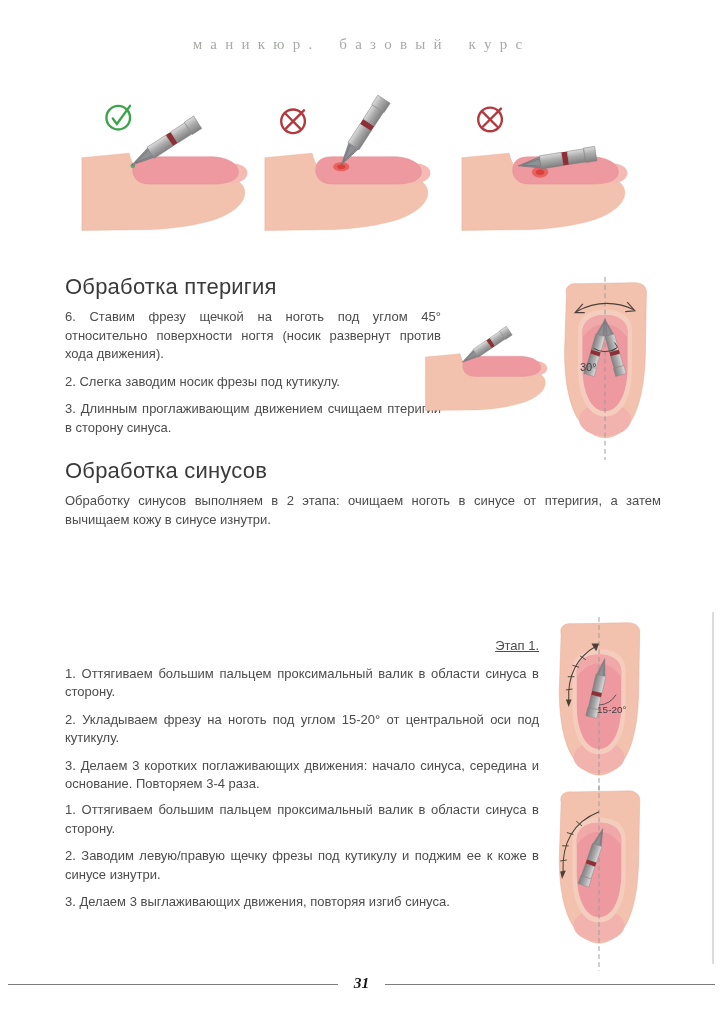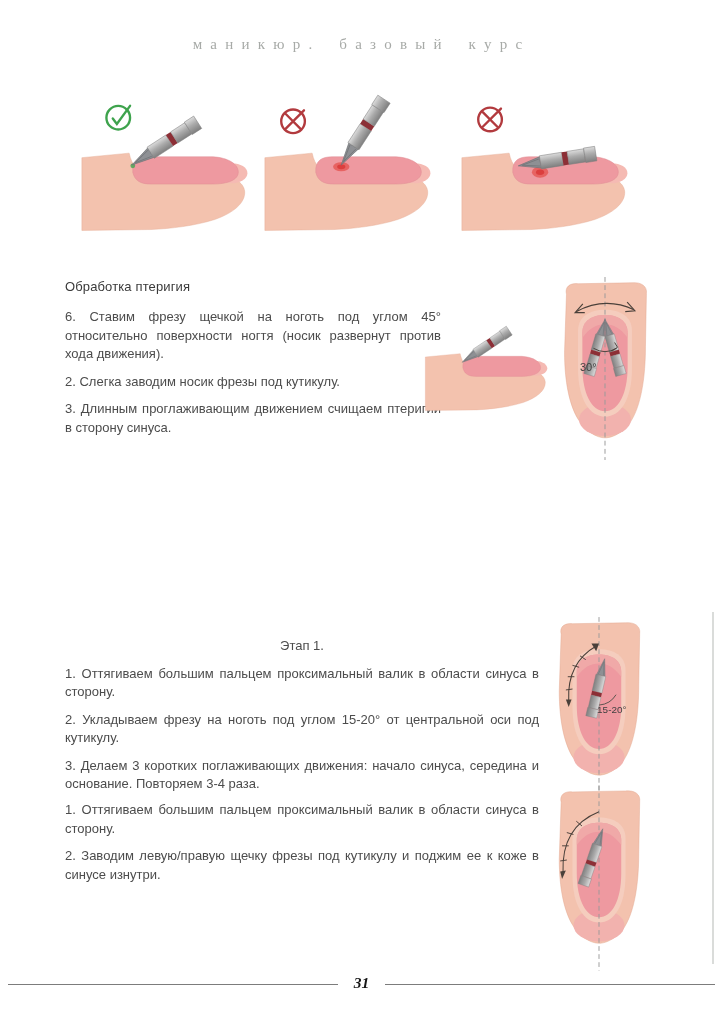--- a/index.html
+++ b/index.html
@@ -9,25 +9,25 @@
     color:var(--body-text,#4c4c4c);
   }
   .doc-header{
     position:absolute;top:36px;left:0;width:100%;text-align:center;
     font-family:"Liberation Serif","DejaVu Serif",serif;
     font-size:15px;letter-spacing:.55em;word-spacing:.45em;
     color:var(--header-gray,#a7aaa7);
   }
   .section{position:absolute;font-size:13px;line-height:18.5px;}
   .section h2{
-    font-size:13px;font-weight:400;line-height:22px;margin:0 0 10px 0;
+    font-size:22px;font-weight:400;line-height:22px;margin:0 0 10px 0;
     color:var(--heading-text,#3a3a3a);letter-spacing:.01em;
   }
   .section p{margin:0 0 9px 0;text-align:justify;}
-  .section p.stage-label{text-align:center;}
+  .section p.stage-label{text-align:right;text-decoration:underline;}
   .sec-pterygium{left:65px;top:276px;width:376px;}
   .sec-sinuses{left:65px;top:460px;width:596px;}
   .sec-stage1{left:65px;top:637px;width:474px;}
   .sec-stage2{left:65px;top:801px;width:474px;}
   .fig{position:absolute;}
   .fig-top-1{left:80px;top:94px;width:182px;height:141px;}
   .fig-top-2{left:263px;top:94px;width:182px;height:141px;}
   .fig-top-3{left:460px;top:94px;width:182px;height:141px;}
   .fig-side-small{left:424px;top:310px;width:134px;height:104px;}
   .fig-nail-30{left:551px;top:277px;width:108px;height:183px;}
@@ -128,20 +128,22 @@
     <path d="M33 28 L25 37 L35 37" fill="none" stroke="#4a403a" stroke-width="1.2"></path>
     <path d="M79 26 L87 35 L77 36" fill="none" stroke="#4a403a" stroke-width="1.2"></path>
     <use href="#drill-bit" transform="translate(56,44) rotate(106) scale(0.78)"></use>
     <use href="#drill-bit" transform="translate(56,44) rotate(74) scale(0.78)"></use>
     <path d="M44 74 Q56 81 68 74" fill="none" stroke="#4a403a" stroke-width="1"></path>
     <path d="M63 77 L69 73 L66 68" fill="none" stroke="#4a403a" stroke-width="1"></path>
     <text x="30" y="98" font-size="11.5">30°</text>
   </svg>
 
   <div class="section sec-sinuses">
+    <h2>Обработка синусов</h2>
+    <p>Обработку синусов выполняем в 2 этапа: очищаем ноготь в синусе от птеригия, а затем вычищаем кожу в синусе изнутри.</p>
   </div>
 
   <div class="section sec-stage1">
     <p class="stage-label">Этап 1.</p>
     <p>1. Оттягиваем большим пальцем проксимальный валик в области синуса в сторону.</p>
     <p>2. Укладываем фрезу на ноготь под углом 15-20° от центральной оси под кутикулу.</p>
     <p>3. Делаем 3 коротких поглаживающих движения: начало синуса, середина и основание. Повторяем 3-4 раза.</p>
   </div>
 
   <svg class="fig fig-nail-stage1" viewBox="0 0 112 190">
@@ -155,20 +157,21 @@
     <polygon points="56,28 48,28 53,36" fill="#4a403a"></polygon>
     <polygon points="21,87 27,87 24,95" fill="#4a403a"></polygon>
     <use href="#drill-bit" transform="translate(62,44) rotate(103) scale(0.82)"></use>
     <path d="M56 93 Q68 92 74 82" fill="none" stroke="#55504b" stroke-width="1"></path>
     <text x="54" y="101" font-size="10.5">15-20°</text>
   </svg>
 
   <div class="section sec-stage2">
     <p>1. Оттягиваем большим пальцем проксимальный валик в области синуса в сторону.</p>
     <p>2. Заводим левую/правую щечку фрезы под кутикулу и поджим ее к коже в синусе изнутри.</p>
+    <p>3. Делаем 3 выглаживающих движения, повторяя изгиб синуса.</p>
   </div>
 
   <svg class="fig fig-nail-stage2" viewBox="0 0 112 196">
     <use href="#nail-top"></use>
     <line x1="56" y1="0" x2="56" y2="196" stroke="#999999" stroke-width="1" stroke-dasharray="5 3.5"></line>
     <path d="M18 92 Q16 44 56 28" fill="none" stroke="#4a403a" stroke-width="1.1"></path>
     <line x1="15" y1="80" x2="22" y2="79" stroke="#4a403a" stroke-width="1"></line>
     <line x1="17" y1="64" x2="24" y2="64" stroke="#4a403a" stroke-width="1"></line>
     <line x1="22" y1="50" x2="29" y2="52" stroke="#4a403a" stroke-width="1"></line>
     <line x1="32" y1="38" x2="38" y2="43" stroke="#4a403a" stroke-width="1"></line>

